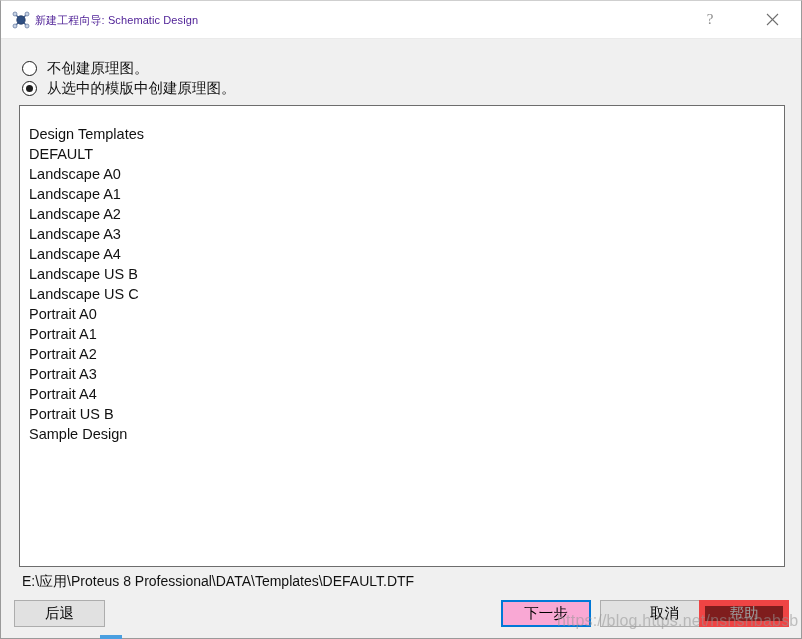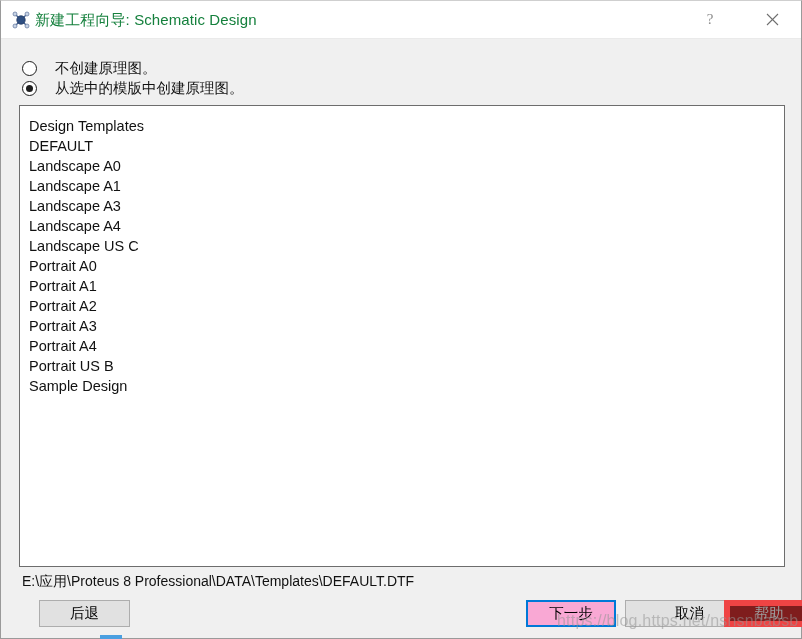--- a/index.html
+++ b/index.html
@@ -41,22 +41,22 @@
     position: absolute;
     left: 11px;
     top: 10px;
     width: 18px;
     height: 18px;
   }
   #title-text {
     position: absolute;
     left: 34px;
     top: 9px;
-    font-size: 15px;
-    color: #15803d;
+    font-size: 11px;
+    color: #4c1d95;
     white-space: nowrap;
     line-height: 20px;
     letter-spacing: 0.1px;
   }
   .win-btn {
     position: absolute;
     top: 0;
     width: 46px;
     height: 37px;
     display: flex;
@@ -97,21 +97,21 @@
     left: 50%;
     top: 50%;
     width: 7px;
     height: 7px;
     margin-left: -3.5px;
     margin-top: -3.5px;
     border-radius: 50%;
     background: #1d1d1d;
   }
   .radio-label {
-    margin-left: 18px;
+    margin-left: 10px;
     font-size: 14.5px;
     color: #111111;
     white-space: nowrap;
   }
   
   #template-list {
     position: absolute;
     left: 18px;
     top: 104px;
     width: 766px;
@@ -122,21 +122,21 @@
     overflow: hidden;
   }
   .list-item {
     height: 20px;
     line-height: 20px;
     padding-left: 9px;
     font-size: 14.5px;
     color: #111111;
     white-space: nowrap;
   }
-  #list-inner { padding-top: 10px; }
+  #list-inner { padding-top: 18px; }
   
   #template-path {
     position: absolute;
     left: 21px;
     top: 572px;
     font-size: 14px;
     color: #111111;
     white-space: nowrap;
   }
   
@@ -146,21 +146,20 @@
     background: #e1e1e1;
     border: 1px solid #adadad;
     box-sizing: border-box;
     font-size: 14.5px;
     color: #000000;
     display: flex;
     align-items: center;
     justify-content: center;
     padding: 0;
     font-family: "Liberation Sans", "DejaVu Sans", sans-serif;
-    margin-left: 25px;
   }
   #back-button {
     left: 13px;
     top: 599px;
     width: 91px;
   }
   #next-button {
     left: 500px;
     top: 599px;
     width: 90px;
@@ -244,22 +243,24 @@
     <span class="radio-mark checked"></span>
     <span class="radio-label">从选中的模版中创建原理图。</span>
   </div>
 
   <div id="template-list">
     <div id="list-inner">
       <div class="list-item">Design Templates</div>
       <div class="list-item">DEFAULT</div>
       <div class="list-item">Landscape A0</div>
       <div class="list-item">Landscape A1</div>
+      <div class="list-item">Landscape A2</div>
       <div class="list-item">Landscape A3</div>
       <div class="list-item">Landscape A4</div>
+      <div class="list-item">Landscape US B</div>
       <div class="list-item">Landscape US C</div>
       <div class="list-item">Portrait A0</div>
       <div class="list-item">Portrait A1</div>
       <div class="list-item">Portrait A2</div>
       <div class="list-item">Portrait A3</div>
       <div class="list-item">Portrait A4</div>
       <div class="list-item">Portrait US B</div>
       <div class="list-item">Sample Design</div>
     </div>
   </div>

